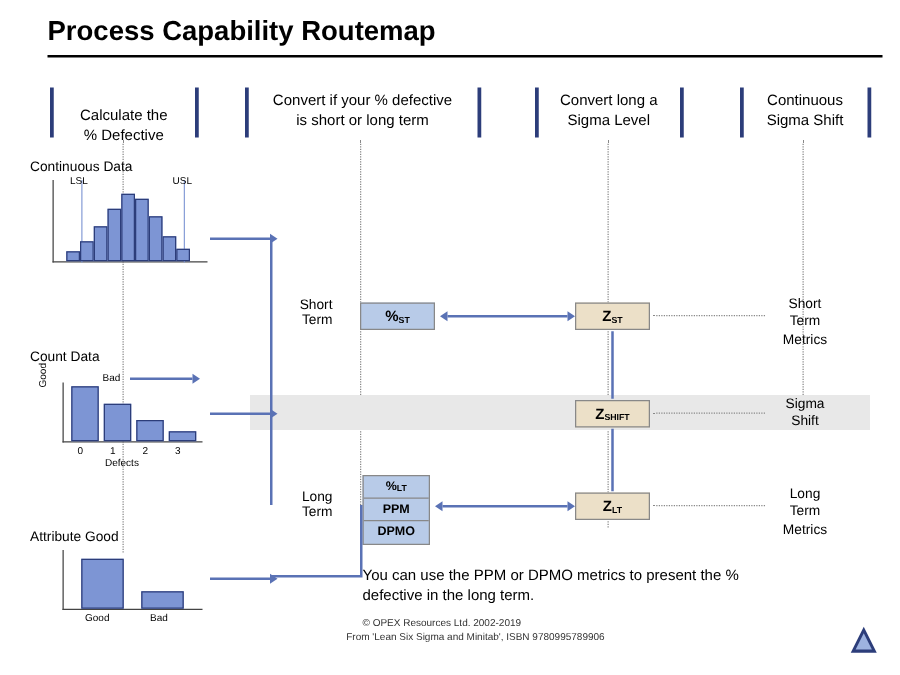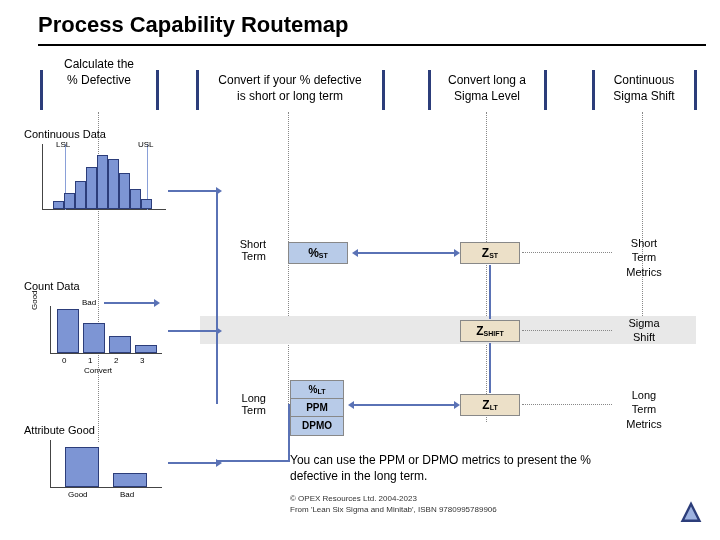--- a/index.html
+++ b/index.html
@@ -35,21 +35,21 @@
 .histline{position:absolute;background:#8aa0d8;width:1px}
 .logo{position:absolute;width:26px;height:26px}
 sub{font-size:7px;vertical-align:baseline;position:relative;bottom:-1px}
 </style>
 </head>
 <body>
 
 <div class="title">Process Capability Routemap</div>
 <div class="title-underline"></div>
 
-<div class="step" style="left:44px;top:56px;width:110px"><span style="white-space:pre-line">Calculate the
+<div class="step" style="left:44px;top:84px;width:110px"><span style="white-space:pre-line">Calculate the
 % Defective</span></div>
 <div class="vline" style="left:40px;top:70px;height:40px"></div>
 <div class="vline" style="left:156px;top:70px;height:40px"></div>
 
 <div class="step" style="left:200px;top:72px;width:180px"><span style="white-space:pre-line">Convert if your % defective
 is short or long term</span></div>
 <div class="vline" style="left:196px;top:70px;height:40px"></div>
 <div class="vline" style="left:382px;top:70px;height:40px"></div>
 
 <div class="step" style="left:432px;top:72px;width:110px"><span style="white-space:pre-line">Convert long a
@@ -91,21 +91,21 @@
   <div class="bar" style="left:6px;width:22px;height:44px;bottom:0"></div>
   <div class="bar" style="left:32px;width:22px;height:30px;bottom:0"></div>
   <div class="bar" style="left:58px;width:22px;height:17px;bottom:0"></div>
   <div class="bar" style="left:84px;width:22px;height:8px;bottom:0"></div>
 </div>
 <div class="small-label" style="left:30px;top:310px;transform:rotate(-90deg);transform-origin:left top">Good</div>
 <div class="small-label" style="left:62px;top:356px">0</div>
 <div class="small-label" style="left:88px;top:356px">1</div>
 <div class="small-label" style="left:114px;top:356px">2</div>
 <div class="small-label" style="left:140px;top:356px">3</div>
-<div class="small-label" style="left:84px;top:366px">Convert</div>
+<div class="small-label" style="left:84px;top:366px">Defects</div>
 
 <div class="section-label" style="left:24px;top:424px">Attribute Good</div>
 <div class="chart-box" style="left:50px;top:440px;width:112px;height:48px;border:none;border-left:1px solid #444;border-bottom:1px solid #444">
   <div class="bar" style="left:14px;width:34px;height:40px;bottom:0"></div>
   <div class="bar" style="left:62px;width:34px;height:14px;bottom:0"></div>
 </div>
 <div class="small-label" style="left:68px;top:490px">Good</div>
 <div class="small-label" style="left:120px;top:490px">Bad</div>
 
 <div class="term-label" style="left:222px;top:238px"><span style="white-space:pre-line">Short
@@ -144,19 +144,19 @@
 <div style="position:absolute;left:216px;top:460px;width:72px;height:2px;background:#5a72b5"></div>
 <div class="varrow" style="left:288px;top:404px;height:58px"></div>
 
 <div class="doth" style="left:522px;top:252px;width:90px"></div>
 <div class="doth" style="left:522px;top:330px;width:90px"></div>
 <div class="doth" style="left:522px;top:404px;width:90px"></div>
 
 <div class="body-text" style="left:290px;top:452px;width:360px"><span style="white-space:pre-line">You can use the PPM or DPMO metrics to present the %
 defective in the long term.</span></div>
 
-<div class="footer-text" style="left:290px;top:494px">© OPEX Resources Ltd. 2004-2023</div>
-<div class="footer-text" style="left:290px;top:505px">From 'Lean Six Sigma and Minitab', ISBN 9780995789906</div>
+<div class="footer-text" style="left:290px;top:494px">© OPEX Resources Ltd. 2002-2019</div>
+<div class="footer-text" style="left:277px;top:505px">From 'Lean Six Sigma and Minitab', ISBN 9780995789906</div>
 
 <svg class="logo" style="right:16px;bottom:14px" viewBox="0 0 40 40">
   <polygon points="20,2 36,34 4,34" fill="#2c3d7a"></polygon>
   <polygon points="20,10 30,30 10,30" fill="#9db2e0"></polygon>
 </svg>
 
 </body></html>

